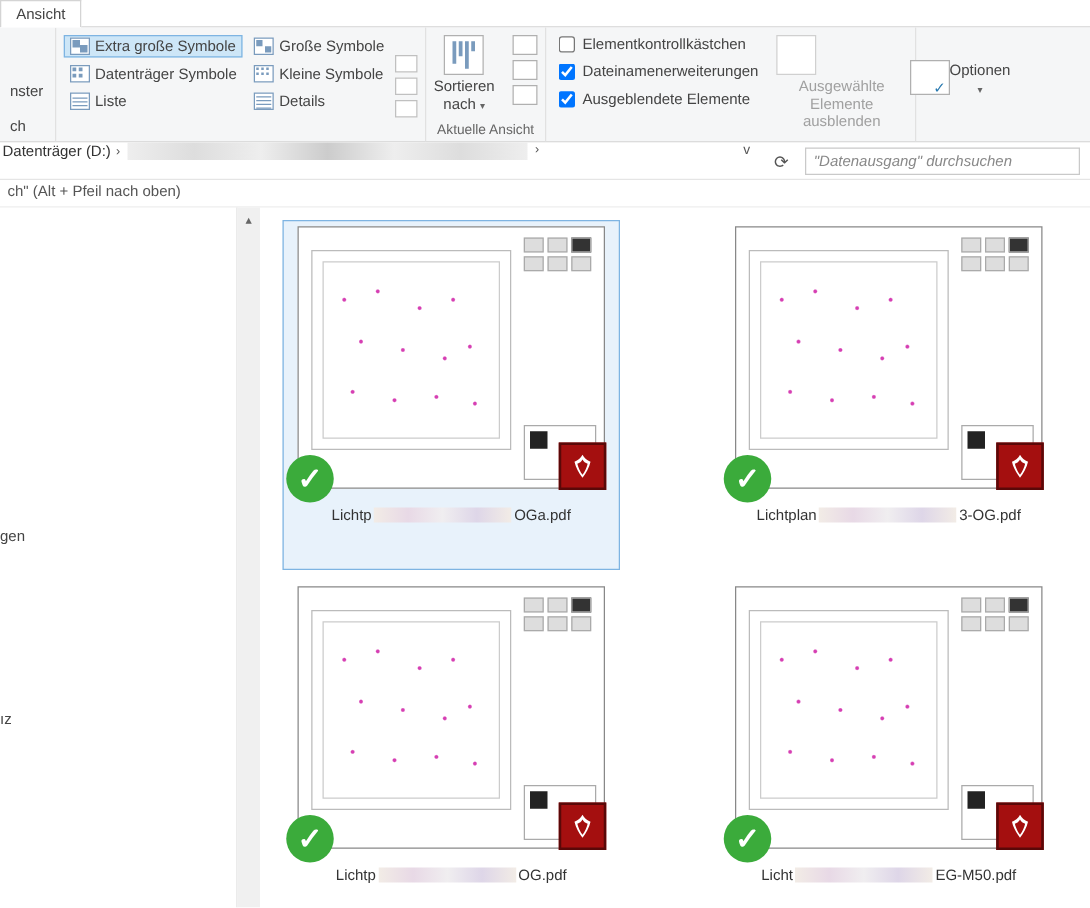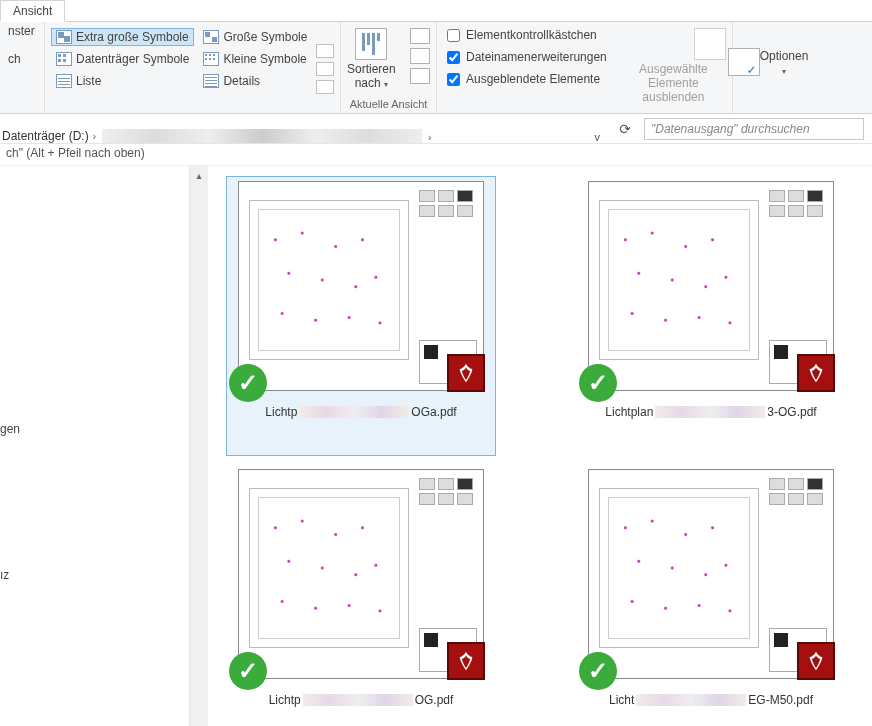--- a/index.html
+++ b/index.html
@@ -6,21 +6,21 @@
 body { background: #fff; width: 872px; height: 726px; overflow: hidden; position: relative; }
 
 .ribbon-tab-row { display: flex; align-items: flex-end; height: 22px; padding-left: 0; border-bottom: 1px solid #d4d4d4; background: #fff; }
 .ribbon-tab { padding: 3px 12px; font-size: 12px; color: #444; border: 1px solid #d4d4d4; border-bottom: 1px solid #fff; background: #fff; position: relative; top: 1px; }
 
 .ribbon { display: flex; height: 92px; background: #f5f6f7; border-bottom: 1px solid #d4d4d4; font-size: 12px; color: #444; }
 .ribbon-group { display: flex; flex-direction: column; border-right: 1px solid #e1e1e1; padding: 2px 6px 0; }
 .ribbon-group-body { flex: 1; display: flex; }
 .ribbon-group-label { text-align: center; font-size: 11px; color: #666; padding: 2px 0 3px; }
 
-.left-stub { width: 32px; display: flex; flex-direction: column; justify-content: center; gap: 14px; padding-left: 2px; }
+.left-stub { width: 32px; display: flex; flex-direction: column; justify-content: center; gap: 14px; padding-left: 2px; margin-top: 42px; }
 .left-stub span { font-size: 12px; color: #444; }
 
 .layout-options { display: grid; grid-template-columns: auto auto; grid-auto-rows: 22px; align-items: center; column-gap: 4px; padding-top: 2px; }
 .layout-item { display: flex; align-items: center; gap: 4px; padding: 1px 4px; border: 1px solid transparent; cursor: default; white-space: nowrap; }
 .layout-item.selected { background: #cde6f7; border-color: #7eb4e2; }
 .layout-icon { width: 16px; height: 14px; display: inline-block; background: #fff; border: 1px solid #7a9bbd; position: relative; }
 .layout-icon::before,.layout-icon::after { content:""; position:absolute; background:#7a9bbd; }
 .li-xl::before { width:6px; height:6px; left:1px; top:1px; }
 .li-xl::after  { width:6px; height:6px; right:1px; bottom:1px; }
 .li-lg::before { width:5px; height:5px; left:1px; top:1px; }
@@ -38,27 +38,27 @@
 .big-icon .bars span { width:3px; background:#7a9bbd; }
 .big-label { font-size:12px; color:#444; text-align:center; margin-top:2px; }
 .big-label .arrow { font-size:8px; color:#666; }
 
 .side-stack { display:flex; flex-direction:column; gap:4px; margin-left:6px; padding-top:4px; }
 .mini-icon { width:20px; height:16px; border:1px solid #b0b0b0; background:#fff; }
 
 .chk-row { display:flex; align-items:center; gap:6px; height:22px; padding:0 4px; }
 .chk-row input { width:13px; height:13px; }
 
-.hide-group { align-items:flex-end; display:flex; flex-direction:column; padding-top:4px; color:#a0a0a0; }
+.hide-group { align-items:flex-start; display:flex; flex-direction:column; padding-top:4px; color:#a0a0a0; }
 .options-group { align-items:center; display:flex; padding-top:4px; }
 .chk-icon { width:32px; height:28px; background:#fff; border:1px solid #b0b0b0; position:relative; }
 .chk-icon::after { content:"✓"; position:absolute; right:2px; bottom:-2px; color:#2a7ab0; font-size:12px; }
 
 .address-row { display:flex; align-items:center; height:30px; border-bottom:1px solid #e5e5e5; background:#fff; gap:8px; padding:0 8px 0 0; }
-.address-bar { flex:1; display:flex; align-items:flex-end; font-size:12px; color:#333; padding-left:2px; position:relative; height:100%; }
+.address-bar { flex:1; display:flex; align-items:flex-start; font-size:12px; color:#333; padding-left:2px; position:relative; height:100%; }
 .address-bar .crumb { display:flex; align-items:center; gap:4px; }
 .address-bar .blur { height:14px; width:320px; margin-left:6px; background: linear-gradient(90deg,#eee,#ddd,#eee,#ccc,#eee,#ddd,#eee); filter: blur(0.5px); }
 .addr-arrow {font-size:10px;color:#555;}
 .refresh { width:22px; text-align:center; color:#555; font-size:14px; cursor:default; }
 .search-box { width:220px; height:22px; border:1px solid #c9c9c9; font-size:12px; color:#888; padding:0 6px; display:flex; align-items:center; font-style:italic;}
 
 .hint-row { height:22px; font-size:12px; color:#555; padding:2px 6px; border-bottom:1px solid #eee; }
 
 .main { display:flex; height: calc(726px - 22px - 92px - 30px - 22px); }
 .sidebar { width:190px; border-right:1px solid #e5e5e5; font-size:12px; color:#444; padding-top:20px; }

